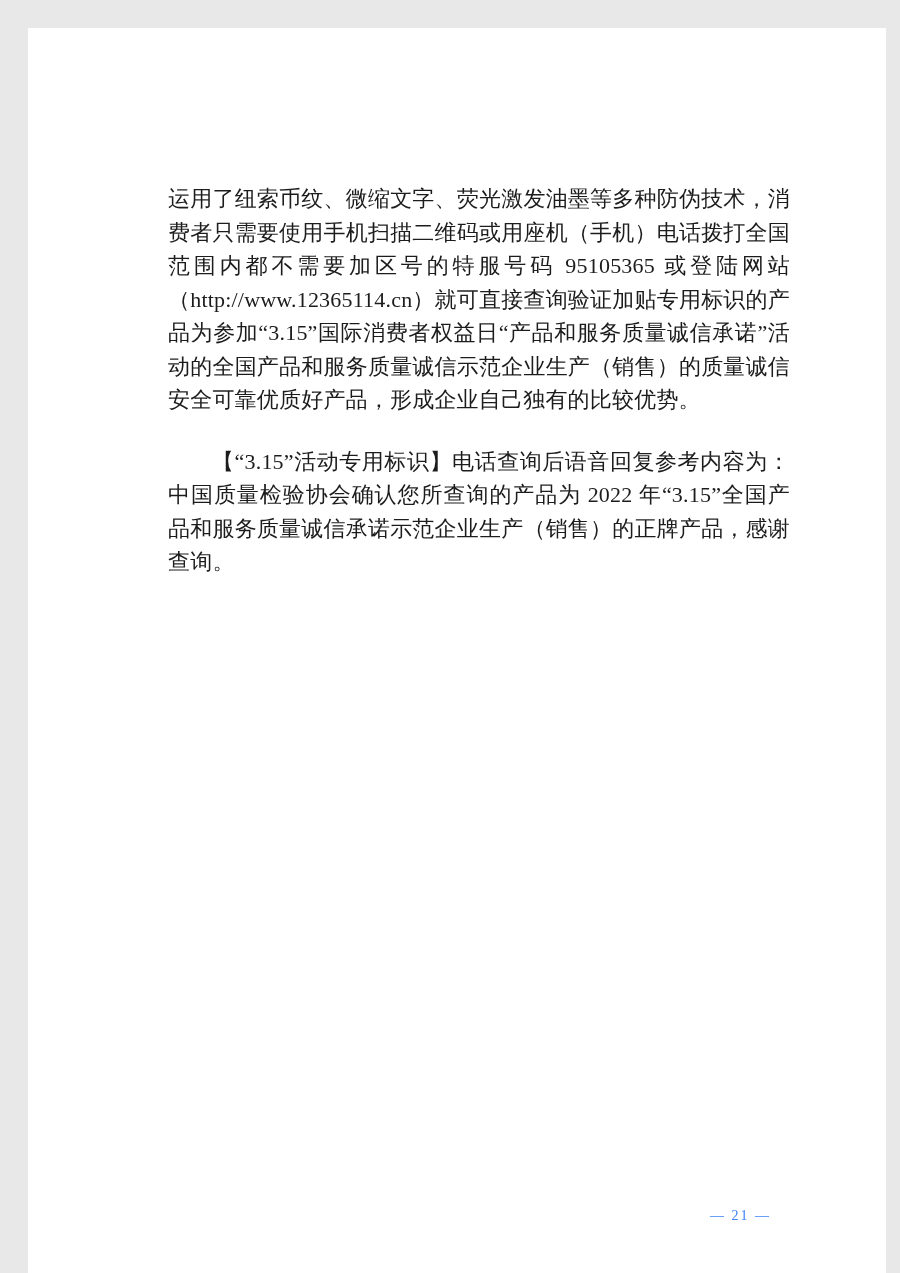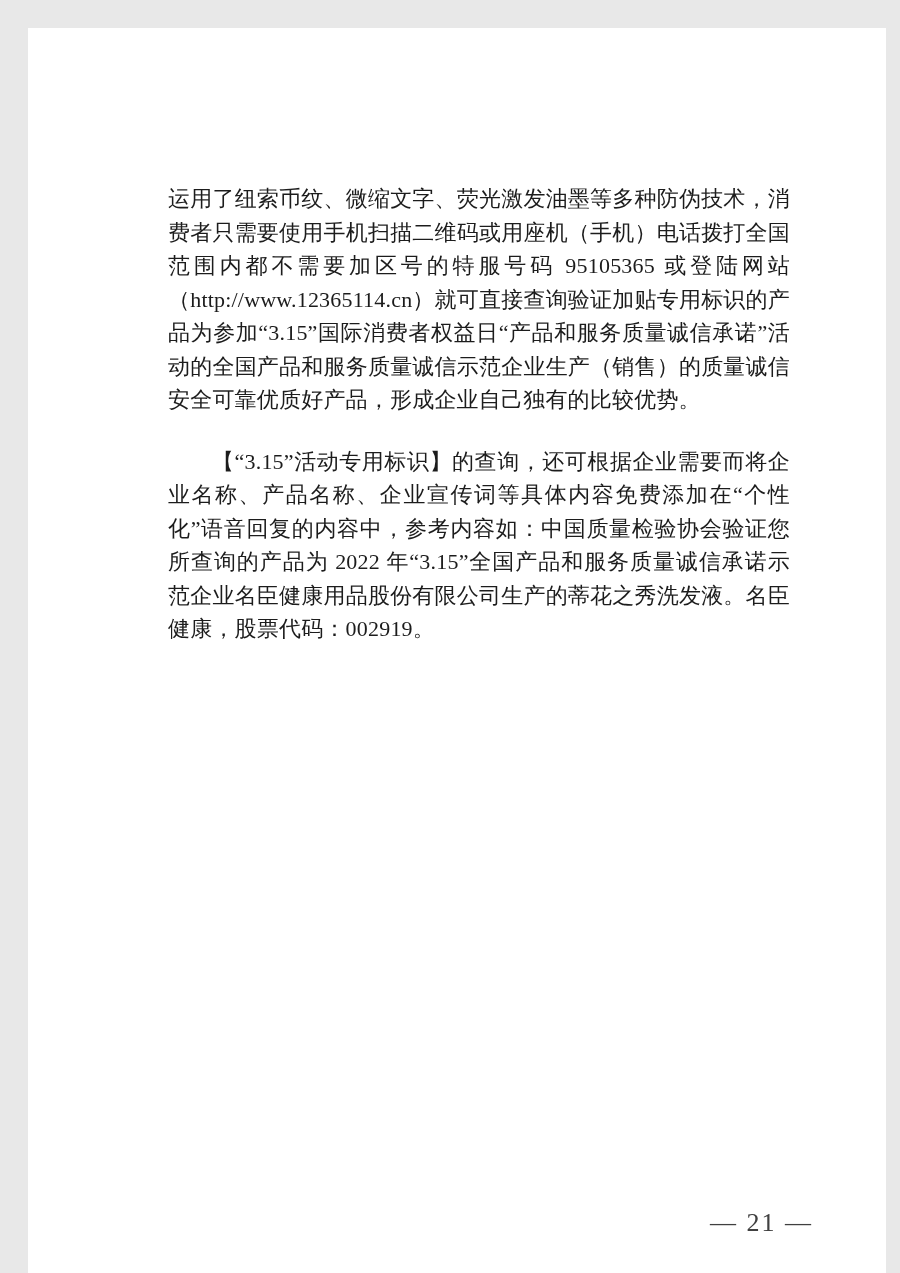--- a/index.html
+++ b/index.html
@@ -27,29 +27,29 @@
     text-justify: inter-ideograph;
     letter-spacing: 0.2px;
   }
   .content p { margin: 0; }
   .content p.indent { text-indent: 2em; }
   .page-number {
     position: absolute;
     left: 668px;
     top: 1166px;
     width: 120px;
-    font-size: 26px;
-    color: #404040;
+    font-size: 14px;
+    color: #3b82f6;
     letter-spacing: 2px;
     white-space: nowrap;
   }
 </style>
 </head>
 <body>
 
 <div class="page">
   <div class="content">
     <p>运用了纽索币纹、微缩文字、荧光激发油墨等多种防伪技术，消费者只需要使用手机扫描二维码或用座机（手机）电话拨打全国范围内都不需要加区号的特服号码 95105365 或登陆网站（http://www.12365114.cn）就可直接查询验证加贴专用标识的产品为参加“3.15”国际消费者权益日“产品和服务质量诚信承诺”活动的全国产品和服务质量诚信示范企业生产（销售）的质量诚信安全可靠优质好产品，形成企业自己独有的比较优势。</p>
-    <p class="indent">【“3.15”活动专用标识】的查询，还可根据企业需要而将企业名称、产品名称、企业宣传词等具体内容免费添加在“个性化”语音回复的内容中，参考内容如：中国质量检验协会验证您所查询的产品为 2022 年“3.15”全国产品和服务质量诚信承诺示范企业名臣健康用品股份有限公司生产的蒂花之秀洗发液。名臣健康，股票代码：002919。</p>
+    <p class="indent">【“3.15”活动专用标识】电话查询后语音回复参考内容为：中国质量检验协会确认您所查询的产品为 2022 年“3.15”全国产品和服务质量诚信承诺示范企业生产（销售）的正牌产品，感谢查询。</p>
   </div>
 
   <div class="page-number">— 21 —</div>
 </div>
 
 </body></html>

